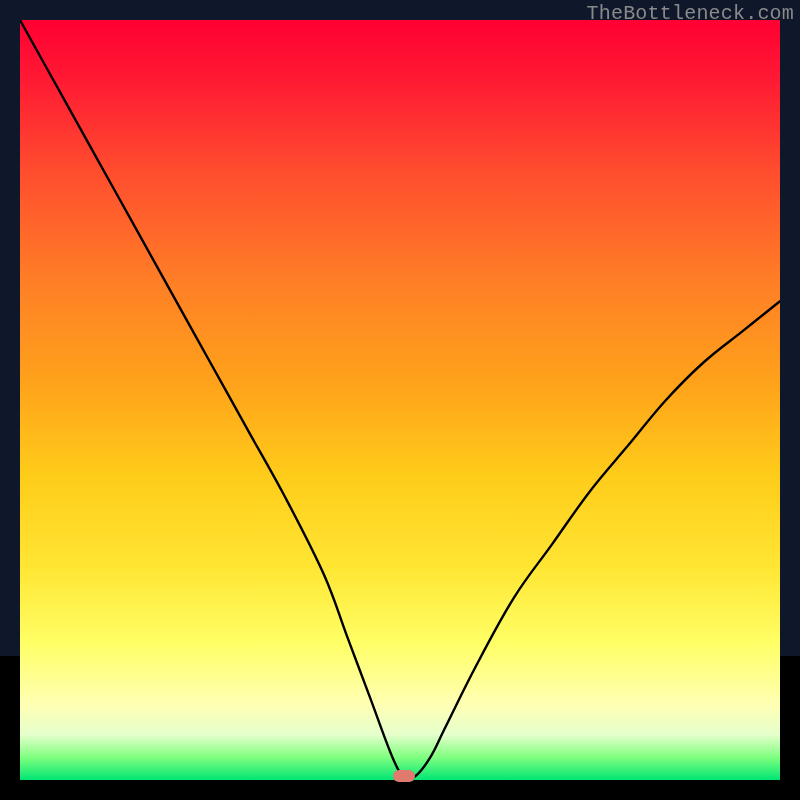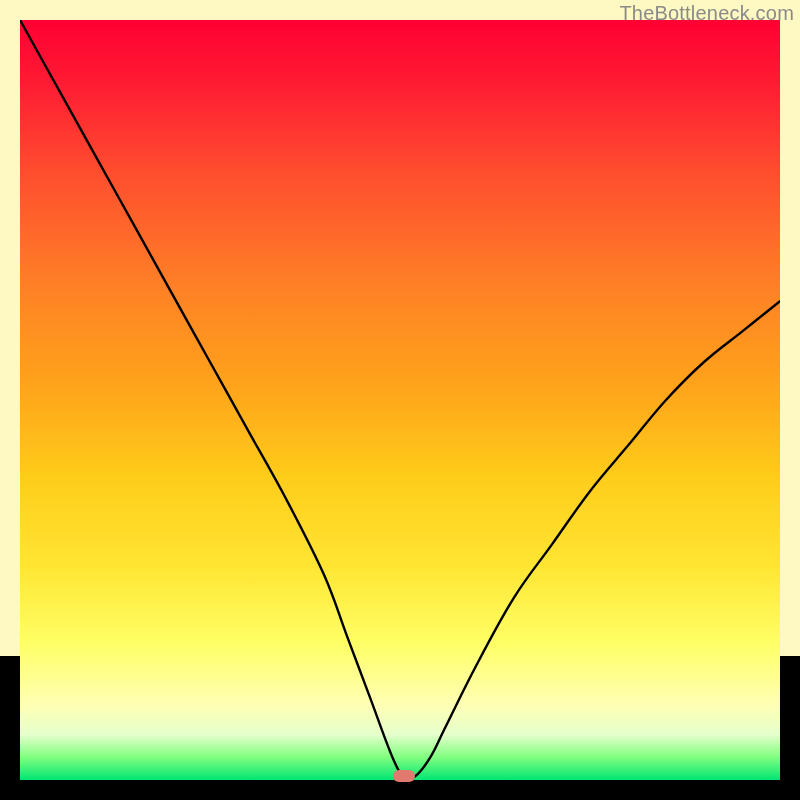--- a/index.html
+++ b/index.html
@@ -8,21 +8,22 @@
     width: 800px;
     height: 800px;
     background: #000;
     font-family: Arial, Helvetica, sans-serif;
     overflow: hidden;
   }
   .frame {
     position: relative;
     width: 800px;
     height: 656px;
-    background: #fef9c3;
+    background: #0f172a;
+    font-family: Liberation Mono, monospace;
   }
   .plot-area {
     position: absolute;
     left: 20px;
     top: 20px;
     width: 760px;
     height: 760px;
     
     background: linear-gradient(
       to bottom,

